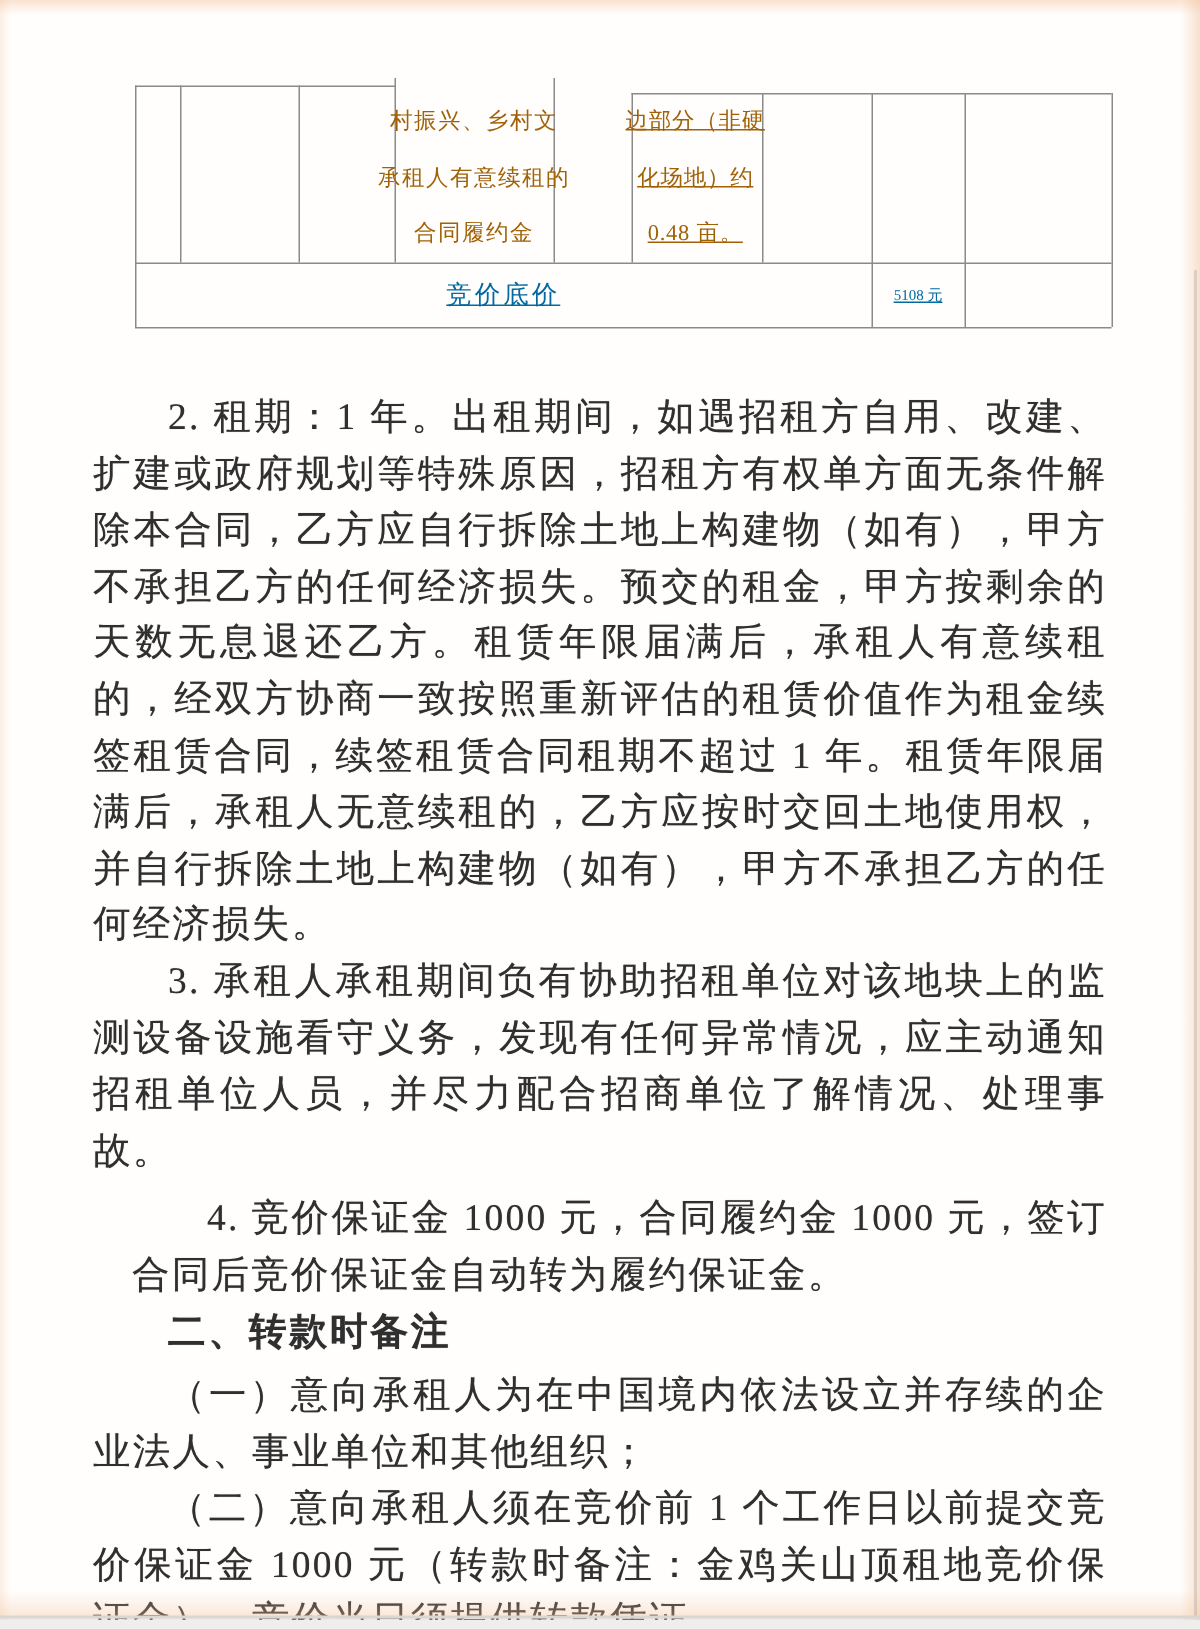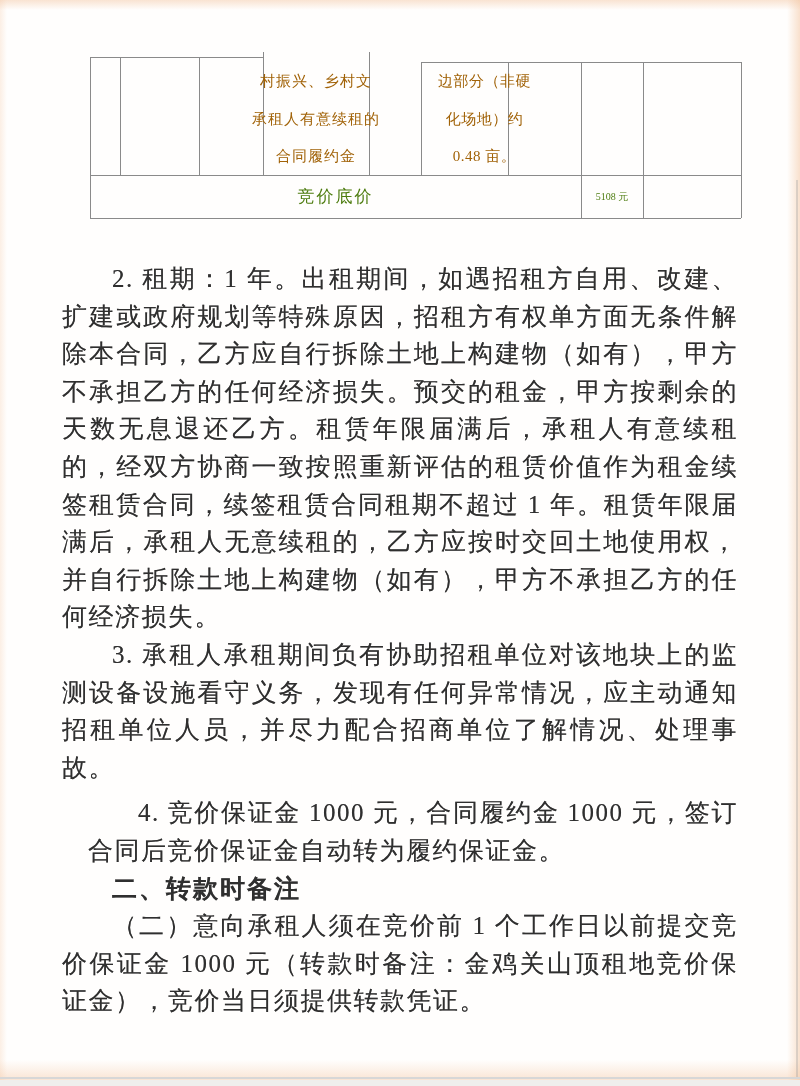--- a/index.html
+++ b/index.html
@@ -22,21 +22,21 @@
   
   .cell{
     position:absolute;display:flex;flex-direction:column;
     align-items:center;justify-content:space-between;
     font-size:15px;letter-spacing:1px;line-height:18px;
     color:#a16207;text-align:center;
   }
   .cell .ln{white-space:nowrap;}
   .rowcell{
     position:absolute;display:flex;align-items:center;justify-content:center;
-    color:#4d7c0f;white-space:nowrap;
+    color:#0369a1;white-space:nowrap;text-decoration:underline;
   }
   
   .bodytext{
     position:absolute;left:62px;top:260px;width:676px;
     font-size:25px;line-height:37.6px;letter-spacing:1.5px;
     text-align:justify;color:var(--text_color);
     text-shadow:0 0 0.5px rgba(47,47,47,0.55);
   }
   .bodytext p{margin:0;text-indent:2em;}
   .bodytext p.sp{margin-top:8px;margin-left:26px;}
@@ -82,35 +82,36 @@
     <div class="tl v" style="left:581px;top:62px;height:156px;"></div>
     <div class="tl v" style="left:643px;top:62px;height:156px;"></div>
     <div class="tl v" style="left:741px;top:62px;height:156px;"></div>
 
     <div class="cell" style="left:263px;top:72px;width:106px;height:93px;">
       <div class="ln">村振兴、乡村文</div>
       <div class="ln">承租人有意续租的</div>
       <div class="ln">合同履约金</div>
     </div>
 
-    <div class="cell" style="left:441px;top:72px;width:87px;height:93px;letter-spacing:0.5px;">
+    <div class="cell" style="left:420px;top:72px;width:87px;height:93px;letter-spacing:0.5px;text-decoration:underline;">
       <div class="ln">边部分（非硬</div>
       <div class="ln">化场地）约</div>
       <div class="ln">0.48 亩。</div>
     </div>
 
     <div class="rowcell" style="left:90px;top:175px;width:491px;height:43px;font-size:17px;letter-spacing:2px;">竞价底价</div>
     <div class="rowcell" style="left:581px;top:175px;width:62px;height:43px;font-size:10px;">5108 元</div>
   </div>
 
   <div class="bodytext">
     <p>2. 租期：1 年。出租期间，如遇招租方自用、改建、扩建或政府规划等特殊原因，招租方有权单方面无条件解除本合同，乙方应自行拆除土地上构建物（如有），甲方不承担乙方的任何经济损失。预交的租金，甲方按剩余的天数无息退还乙方。租赁年限届满后，承租人有意续租的，经双方协商一致按照重新评估的租赁价值作为租金续签租赁合同，续签租赁合同租期不超过 1 年。租赁年限届满后，承租人无意续租的，乙方应按时交回土地使用权，并自行拆除土地上构建物（如有），甲方不承担乙方的任何经济损失。</p>
     <p>3. 承租人承租期间负有协助招租单位对该地块上的监测设备设施看守义务，发现有任何异常情况，应主动通知招租单位人员，并尽力配合招商单位了解情况、处理事故。</p>
     <p class="sp">4. 竞价保证金 1000 元，合同履约金 1000 元，签订合同后竞价保证金自动转为履约保证金。</p>
     <p class="heading">二、转款时备注</p>
+    <p class="sp2">（一）意向承租人为在中国境内依法设立并存续的企业法人、事业单位和其他组织；</p>
     <p>（二）意向承租人须在竞价前 1 个工作日以前提交竞价保证金 1000 元（转款时备注：金鸡关山顶租地竞价保证金），竞价当日须提供转款凭证。</p>
   </div>
 
   <div class="edge edge-top"></div>
   <div class="edge edge-right"></div>
   <div class="edge edge-bottom"></div>
   <div class="edge edge-left"></div>
   <div class="scanline-right"></div>
   <div class="scanline-bottom"></div>
   <div class="scanline-bottom2"></div>

